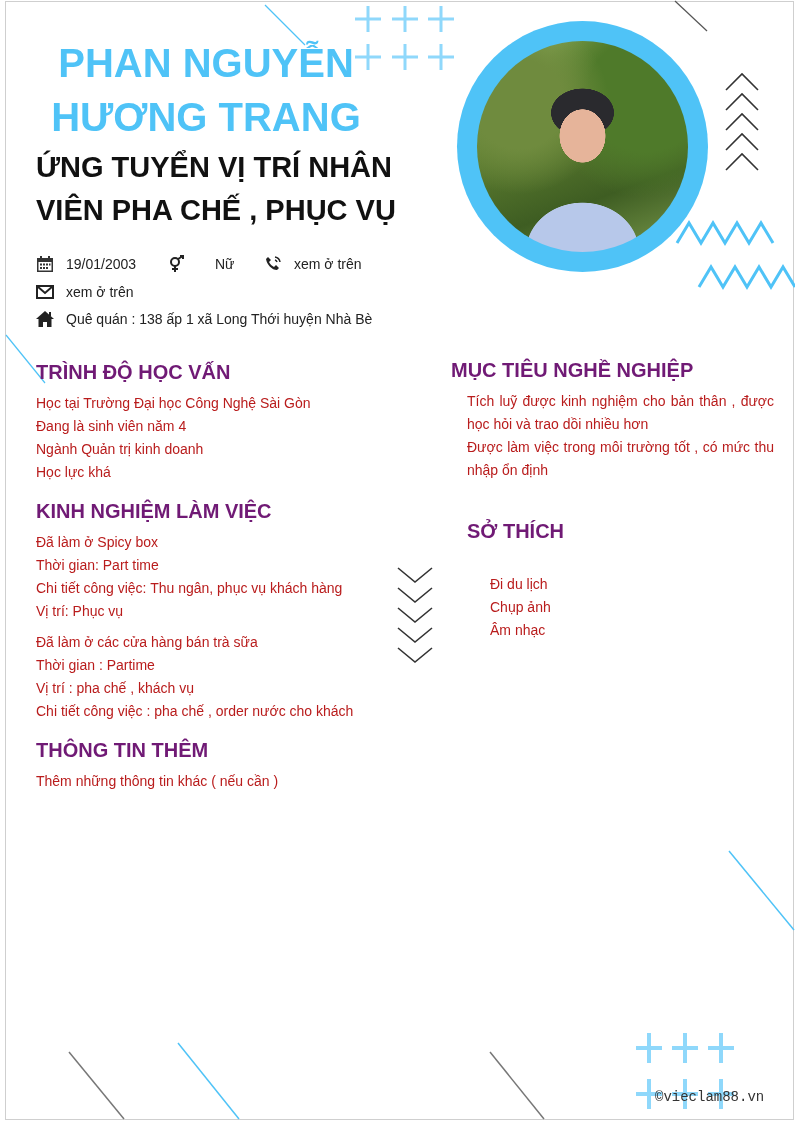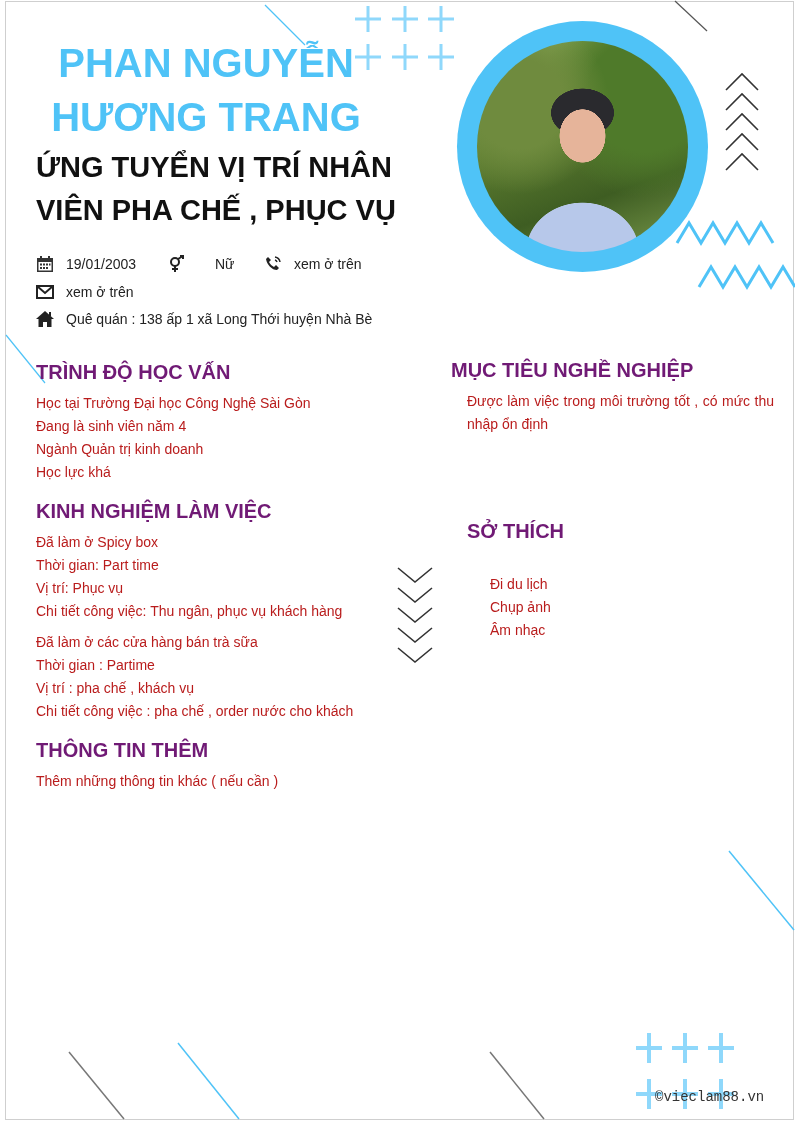--- a/index.html
+++ b/index.html
@@ -160,35 +160,36 @@
   <div>Học tại Trường Đại học Công Nghệ Sài Gòn</div>
   <div>Đang là sinh viên năm 4</div>
   <div>Ngành Quản trị kinh doanh</div>
   <div>Học lực khá</div>
 </div>
 
 <div class="section-title" style="left:36px; top:499px;">KINH NGHIỆM LÀM VIỆC</div>
 <div class="lines" style="left:36px; top:531px; width:360px;">
   <div>Đã làm ở Spicy box</div>
   <div>Thời gian: Part time</div>
+  <div>Chi tiết công việc: Thu ngân, phục vụ khách hàng</div>
   <div>Vị trí: Phục vụ</div>
-  <div>Chi tiết công việc: Thu ngân, phục vụ khách hàng</div>
 </div>
 <div class="lines" style="left:36px; top:631px; width:360px;">
   <div>Đã làm ở các cửa hàng bán trà sữa</div>
   <div>Thời gian : Partime</div>
   <div>Vị trí : pha chế , khách vụ</div>
   <div>Chi tiết công việc : pha chế , order nước cho khách</div>
 </div>
 
 <div class="section-title" style="left:36px; top:738px;">THÔNG TIN THÊM</div>
 <div class="lines" style="left:36px; top:770px; width:380px;">Thêm những thông tin khác ( nếu cần )</div>
 
 <div class="section-title" style="left:451px; top:358px;">MỤC TIÊU NGHỀ NGHIỆP</div>
 <div class="lines just" style="left:467px; top:390px; width:307px;">
+  <div>Tích luỹ được kinh nghiệm cho bản thân , được học hỏi và trao dồi nhiều hơn</div>
   <div>Được làm việc trong môi trường tốt , có mức thu nhập ổn định</div>
 </div>
 
 <div class="section-title" style="left:467px; top:519px;">SỞ THÍCH</div>
 <div class="lines" style="left:490px; top:551px; width:300px;margin-top:22px;">
   <div>Đi du lịch</div>
   <div>Chụp ảnh</div>
   <div>Âm nhạc</div>
 </div>
 

